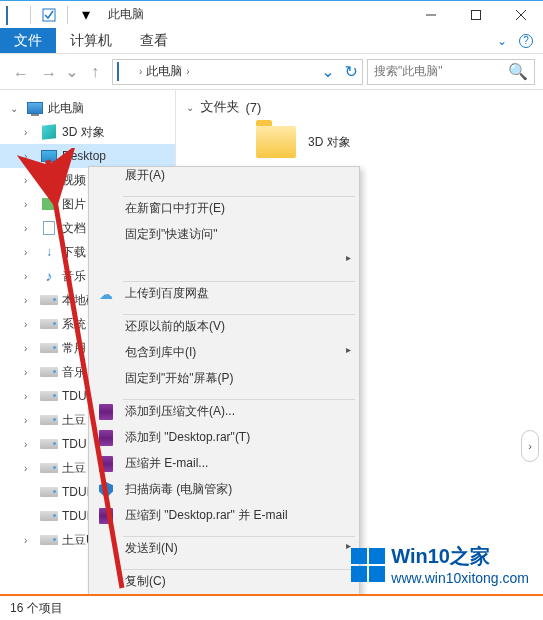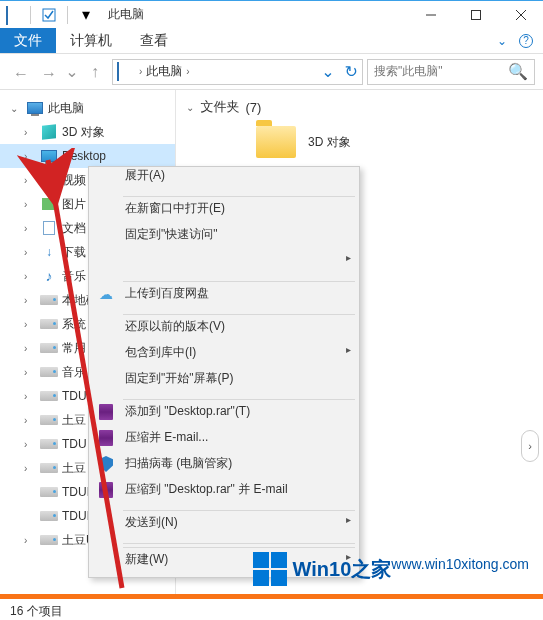--- a/index.html
+++ b/index.html
@@ -52,27 +52,27 @@
   .right-arrow { position: absolute; right: 4px; top: 340px; width: 18px; height: 32px; border: 1px solid #ccc; border-radius: 9px; background: #fff; display: flex; align-items: center; justify-content: center; font-size: 11px; color: #555; }
 
   
   .ctx-menu { position: absolute; left: 88px; top: 166px; width: 272px; background: #f2f2f2; border: 1px solid #ccc; box-shadow: 3px 3px 6px rgba(0,0,0,0.2); }
   .ctx-item { height: 26px; display: flex; font-size: 12px; color: #333; padding-left: 36px; position: relative; white-space: nowrap;}
   .ctx-item .ci-icon { position: absolute; left: 8px; width: 18px; height: 18px; display: flex; align-items: center; justify-content: center; }
   .ctx-item .ci-arrow { position: absolute; right: 8px; font-size: 10px; color: #555; }
   .ctx-sep { height: 1px; background: #d8d8d8; margin: 3px 4px 3px 34px; }
 
   
-  .status-bar { position: absolute; bottom: 0; left: 0; right: 0; height: 26px; border-top: 5px solid #f97316; display: flex; align-items: flex-end; font-size: 12px; color: #333; padding: 0 10px; background: #fff; }
+  .status-bar { position: absolute; bottom: 0; left: 0; right: 0; height: 26px; border-top: 2px solid #f97316; display: flex; align-items: center; font-size: 12px; color: #333; padding: 0 10px; background: #fff; }
 
   
   .watermark { position: absolute; right: 14px; bottom: 34px; display: flex; align-items: center; gap: 6px; }
   .wm-logo { display: grid; grid-template-columns: 1fr 1fr; grid-template-rows: 1fr 1fr; gap: 2px; width: 34px; height: 34px; }
   .wm-logo div { background: #0078d7; }
-  .wm-text { display: flex; flex-direction: row; }
+  .wm-text { display: flex; flex-direction: column; }
   .wm-title { font-size: 20px; font-weight: bold; color: #0054a6; }
   .wm-url { font-size: 14px; color: #0054a6; }
 
   
   .red-arrow { position: absolute; left: 12px; top: 148px; pointer-events: none; }
 
   
   .pc-icon { width: 16px; height: 12px; border: 1px solid #2a6fb0; background: linear-gradient(#5ab0e8,#2a7fc8); position: relative; }
   .pc-icon::after { content: ""; position: absolute; bottom: -3px; left: 3px; right: 3px; height: 2px; background: #888; }
   .drive-icon { width: 18px; height: 10px; background: linear-gradient(#ddd,#bbb); border-radius: 1px; position: relative; }
@@ -336,20 +336,26 @@
       <span class="ci-arrow">▸</span>
     </div>
   <div class="ctx-item">
       <span>固定到"开始"屏幕(P)</span>
     </div>
   <div class="ctx-sep"></div>
   <div class="ctx-item">
       <span class="ci-icon">
         <span class="rar-icon"></span>
       </span>
+      <span>添加到压缩文件(A)...</span>
+    </div>
+  <div class="ctx-item">
+      <span class="ci-icon">
+        <span class="rar-icon"></span>
+      </span>
       <span>添加到 "Desktop.rar"(T)</span>
     </div>
   <div class="ctx-item">
       <span class="ci-icon">
         <span class="rar-icon"></span>
       </span>
       <span>压缩并 E-mail...</span>
     </div>
   <div class="ctx-item">
       <span class="ci-icon">
@@ -362,20 +368,23 @@
         <span class="rar-icon"></span>
       </span>
       <span>压缩到 "Desktop.rar" 并 E-mail</span>
     </div>
   <div class="ctx-sep"></div>
   <div class="ctx-item">
       <span>发送到(N)</span>
       <span class="ci-arrow">▸</span>
     </div>
   <div class="ctx-sep"></div>
+  <div class="ctx-item">
+      <span>复制(C)</span>
+    </div>
   <div class="ctx-sep"></div>
   <div class="ctx-item">
       <span>新建(W)</span>
       <span class="ci-arrow">▸</span>
     </div>
 
 </div>
 
 <svg class="red-arrow" width="130" height="460">
   <defs>

